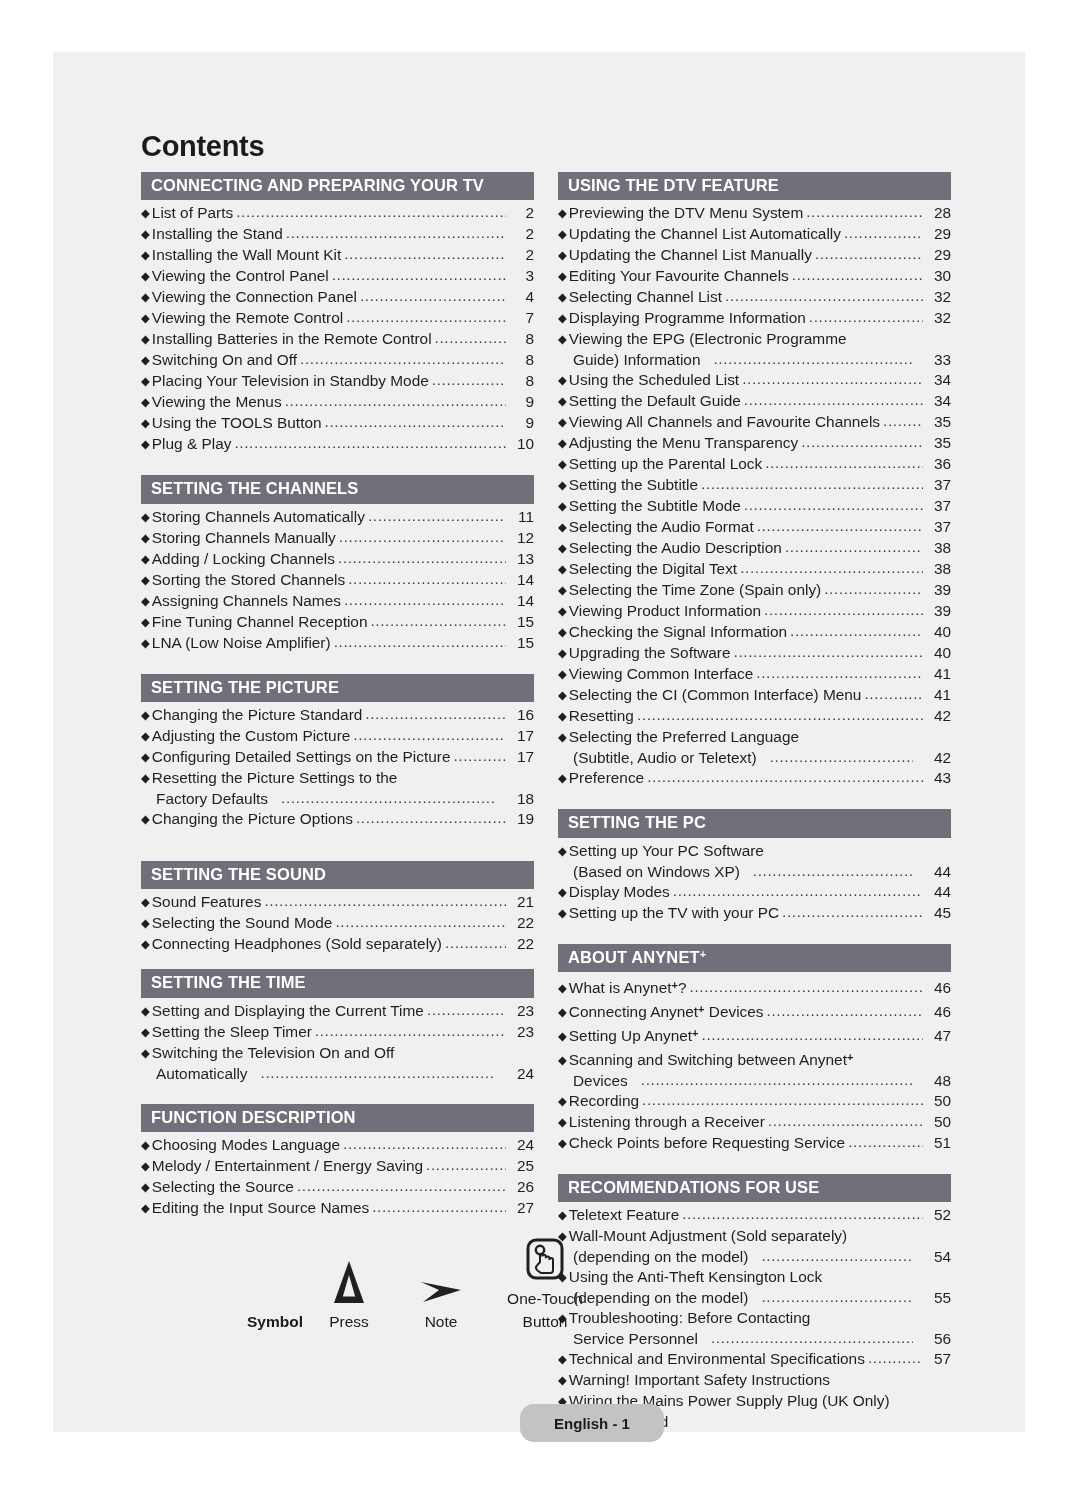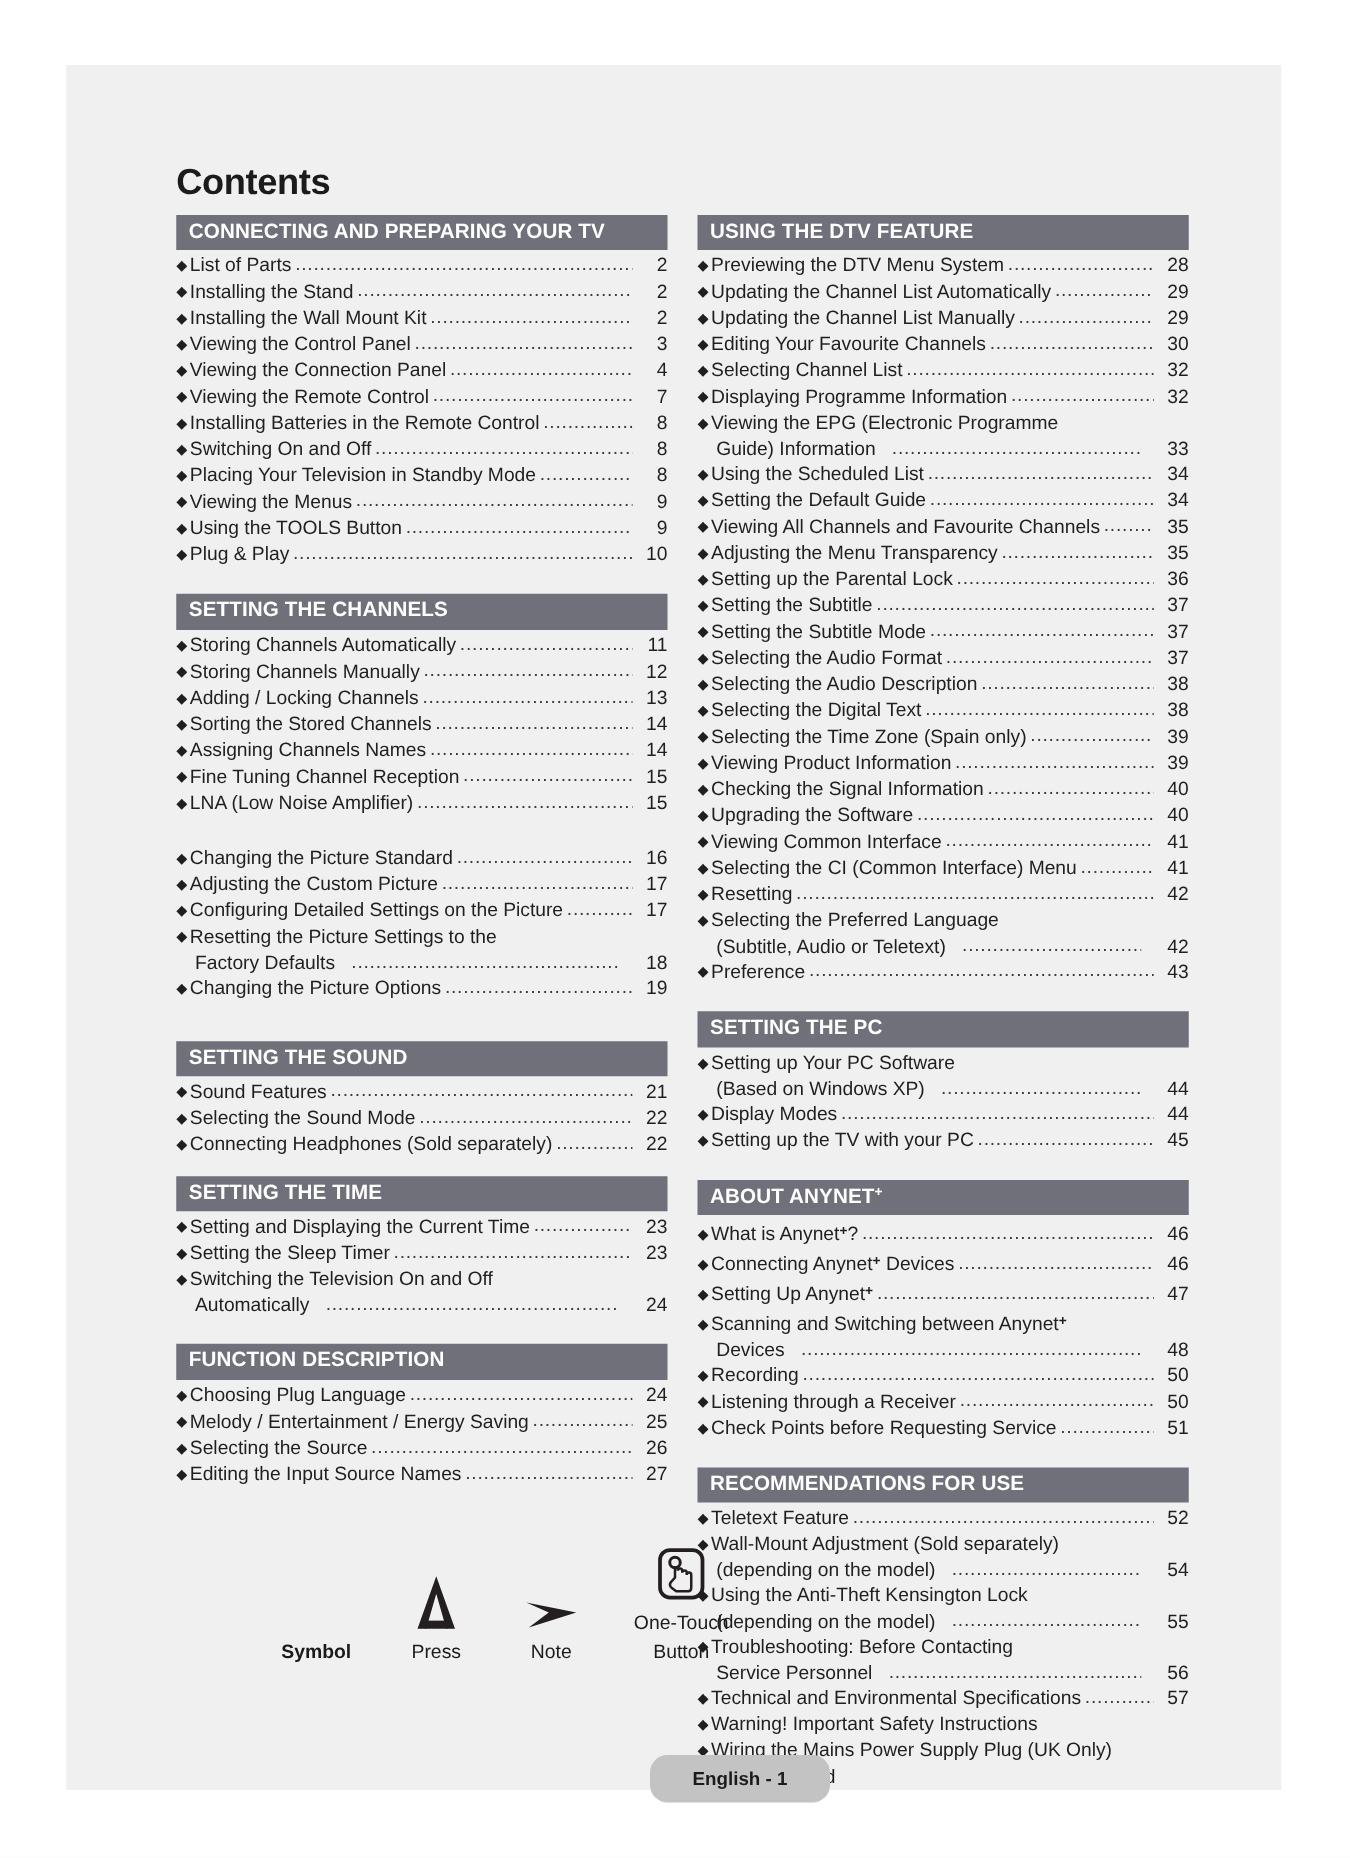--- a/index.html
+++ b/index.html
@@ -138,21 +138,21 @@
     display: flex;
     align-items: flex-end;
     justify-content: center;
   }
   .legend-label {
     font-size: 15.5px;
     color: #1b1b1b;
     line-height: 19px;
     padding-top: 4px;
   }
-  .legend-label.bold { font-weight: bold; }
+  .legend-label.bold { font-weight: bold; text-align: right; }
 
   .cell-symbol { width: 100px; }
   .cell-press  { width: 92px; }
   .cell-note   { width: 92px; }
   .cell-touch  { width: 116px; }
 
   
   .footer-pill {
     position: absolute;
     left: 467px;
@@ -293,20 +293,21 @@
             <span class="page-num">15</span>
           </div>
           <div class="entry">
             <span class="bullet">◆</span>
             <span class="entry-text">LNA (Low Noise Amplifier)</span>
             <span class="leader">........................................................................................................................</span>
             <span class="page-num">15</span>
           </div>
         </div>
         <div class="gap-m"></div>
+        <div class="section-header">SETTING THE PICTURE</div>
         <div class="entries">
           <div class="entry">
             <span class="bullet">◆</span>
             <span class="entry-text">Changing the Picture Standard</span>
             <span class="leader">........................................................................................................................</span>
             <span class="page-num">16</span>
           </div>
           <div class="entry">
             <span class="bullet">◆</span>
             <span class="entry-text">Adjusting the Custom Picture</span>
@@ -380,21 +381,21 @@
             <span class="entry-text">Automatically</span>
             <span class="leader">........................................................................................................................</span>
             <span class="page-num">24</span>
           </div>
         </div>
         <div class="gap-m"></div>
         <div class="section-header">FUNCTION DESCRIPTION</div>
         <div class="entries">
           <div class="entry">
             <span class="bullet">◆</span>
-            <span class="entry-text">Choosing Plug Language</span>
+            <span class="entry-text">Choosing Modes Language</span>
             <span class="leader">........................................................................................................................</span>
             <span class="page-num">24</span>
           </div>
           <div class="entry">
             <span class="bullet">◆</span>
             <span class="entry-text">Melody / Entertainment / Energy Saving</span>
             <span class="leader">........................................................................................................................</span>
             <span class="page-num">25</span>
           </div>
           <div class="entry">

